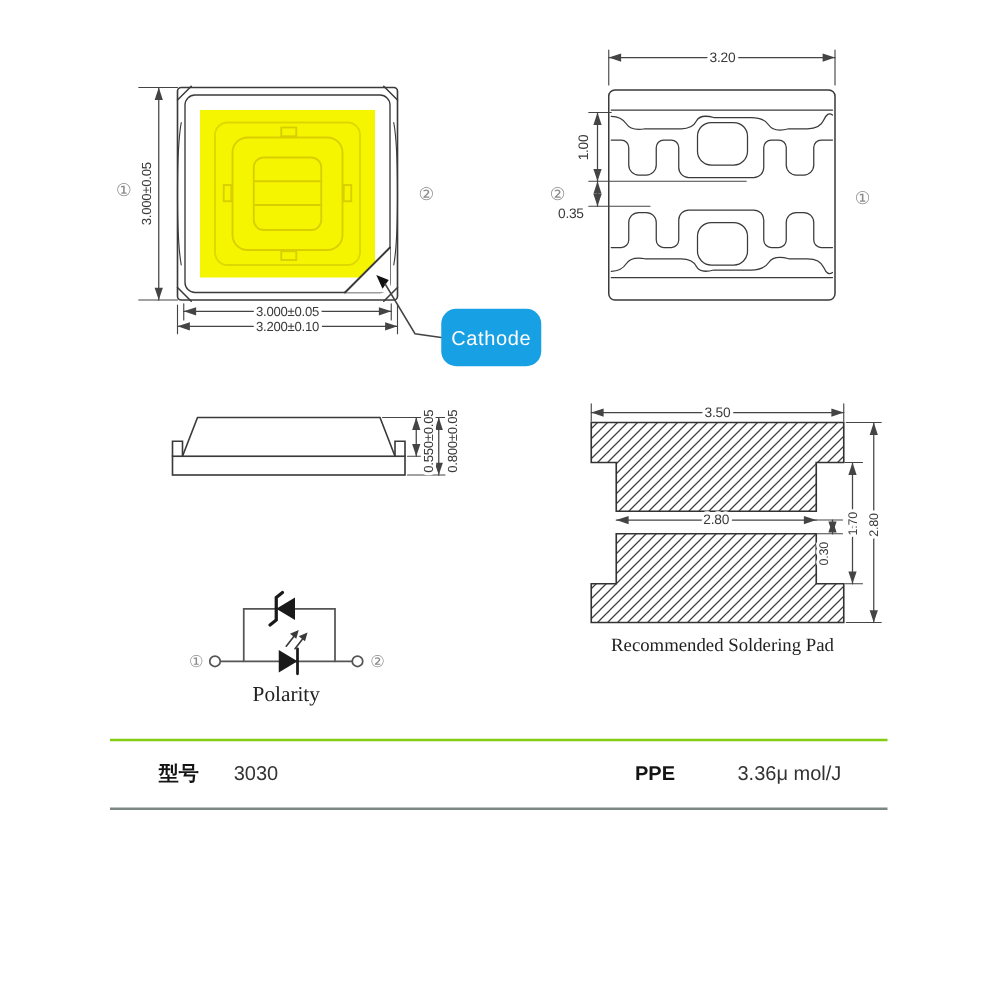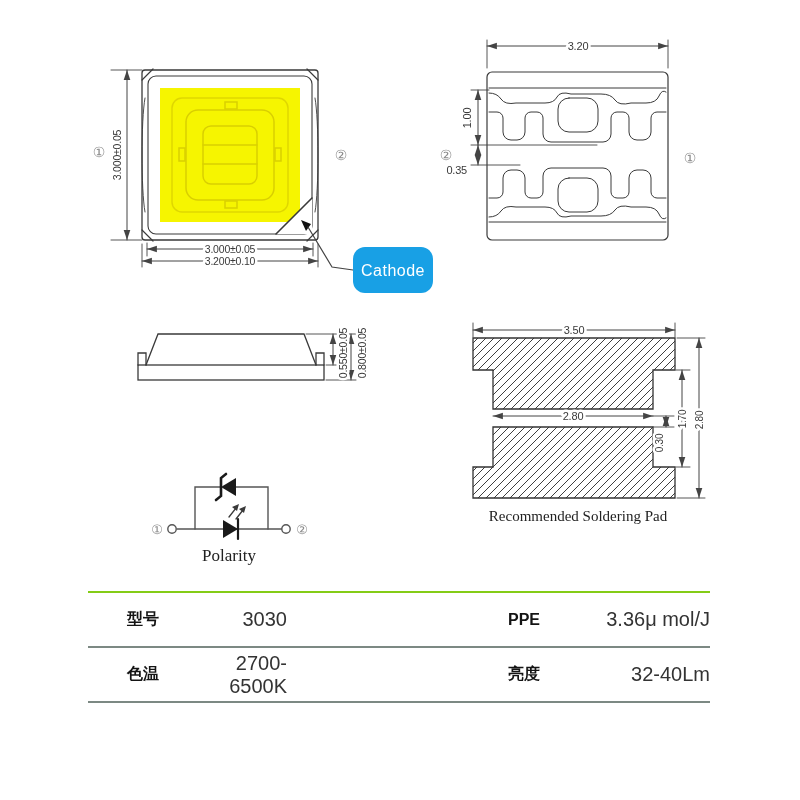--- a/index.html
+++ b/index.html
@@ -10,21 +10,21 @@
   .dim{font-size:10.5px;fill:#3a3a3a;letter-spacing:-0.2px;}
   .halo{paint-order:stroke;stroke:#ffffff;stroke-width:5px;stroke-linejoin:round;}
   .pin{font-size:14px;fill:#8b8b8b;}
   .serifcap{font-family:"Liberation Serif",serif;fill:#222;}
   .badge-text{font-size:16px;fill:#ffffff;letter-spacing:0.5px;}
   
   .spec-table{position:absolute;left:88px;top:591px;width:622px;border-top:2px solid #84cc16;}
   .spec-row{display:grid;grid-template-columns:39px 60px 100px 1fr 55px 27px 120px;
             align-items:center;height:53px;border-bottom:2px solid #7c8983;}
   .spec-row .lab{font-weight:700;font-size:16px;color:#141414;}
-  .spec-row .val{font-size:20px;color:#333;text-align:right;}
+  .spec-row .val{font-size:16px;color:#333;text-align:left;}
 </style>
 </head>
 <body>
 
 <div class="stage">
 
 <svg width="800" height="590" viewBox="0 0 800 590">
   <defs>
     <marker id="ar" viewBox="0 0 10 8" refX="9.5" refY="4" markerWidth="11" markerHeight="8.8" orient="auto-start-reverse" markerUnits="strokeWidth">
       <path d="M0.5,1 L9.5,4 L0.5,7 Z" fill="#444"></path>
@@ -183,24 +183,15 @@
   <div class="spec-table">
     <div class="spec-row">
       <div></div>
       <div class="lab">型号</div>
       <div class="val">3030</div>
       <div></div>
       <div class="lab">PPE</div>
       <div></div>
       <div class="val">3.36μ mol/J</div>
     </div>
-    <div class="spec-row">
-      <div></div>
-      <div class="lab">色温</div>
-      <div class="val">2700-6500K</div>
-      <div></div>
-      <div class="lab">亮度</div>
-      <div></div>
-      <div class="val">32-40Lm</div>
-    </div>
   </div>
 
 </div>
 
 </body></html>

